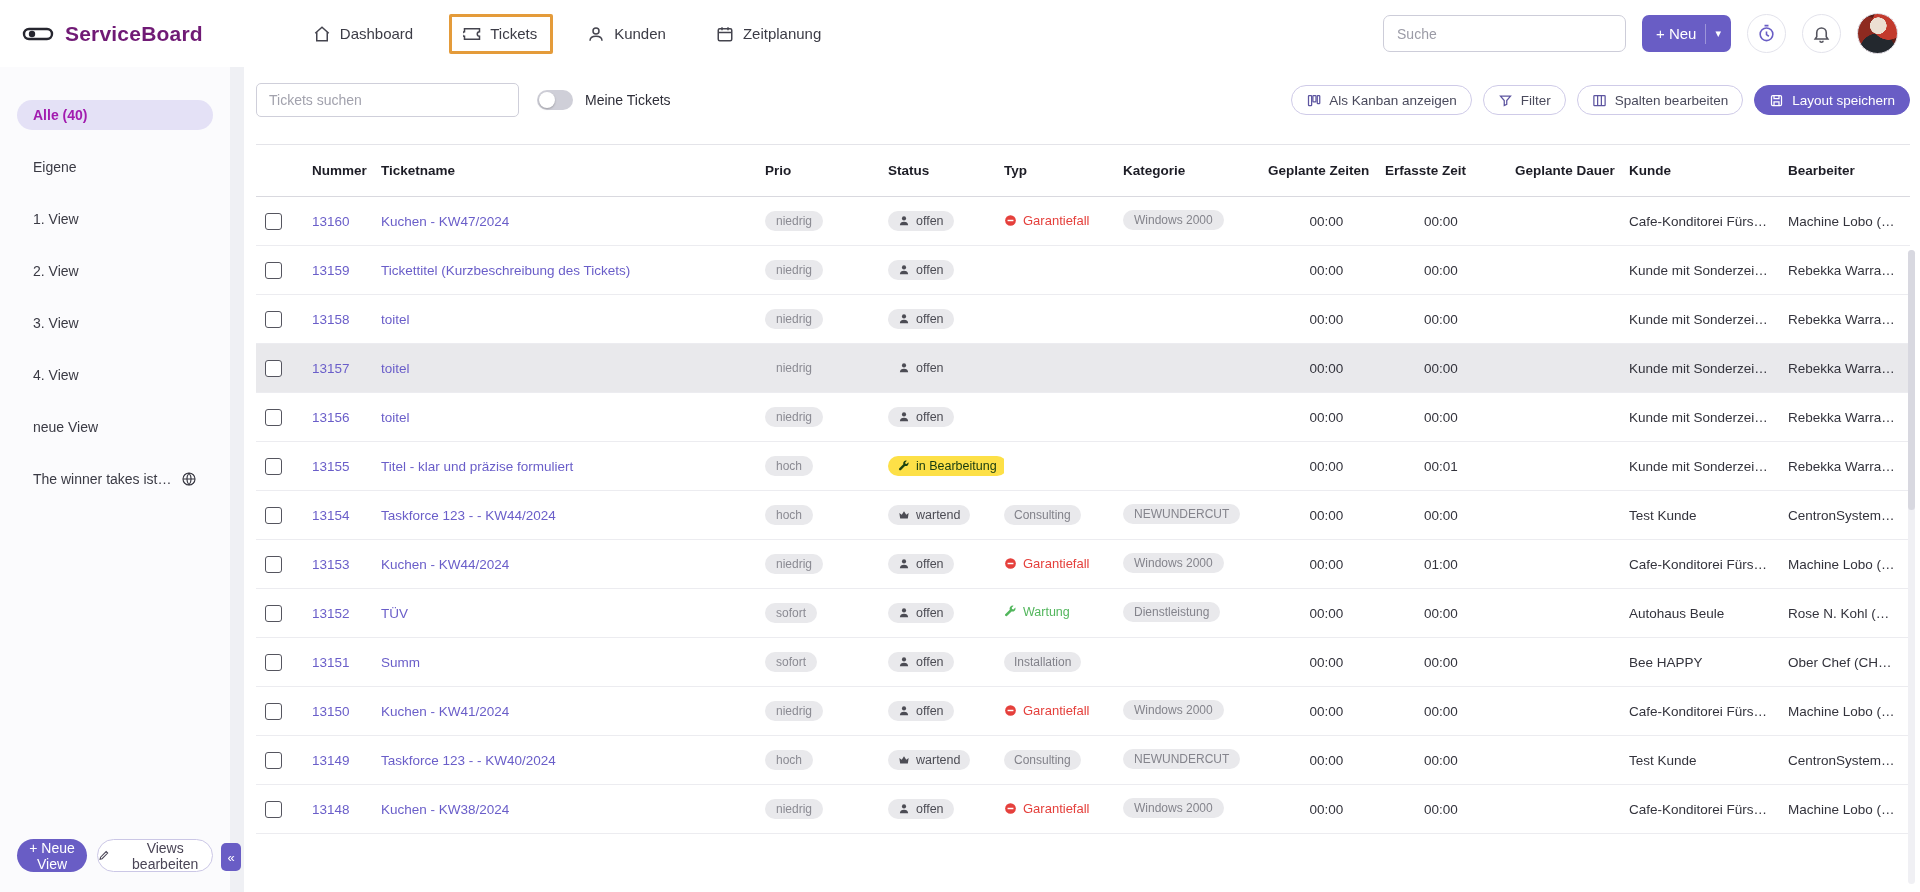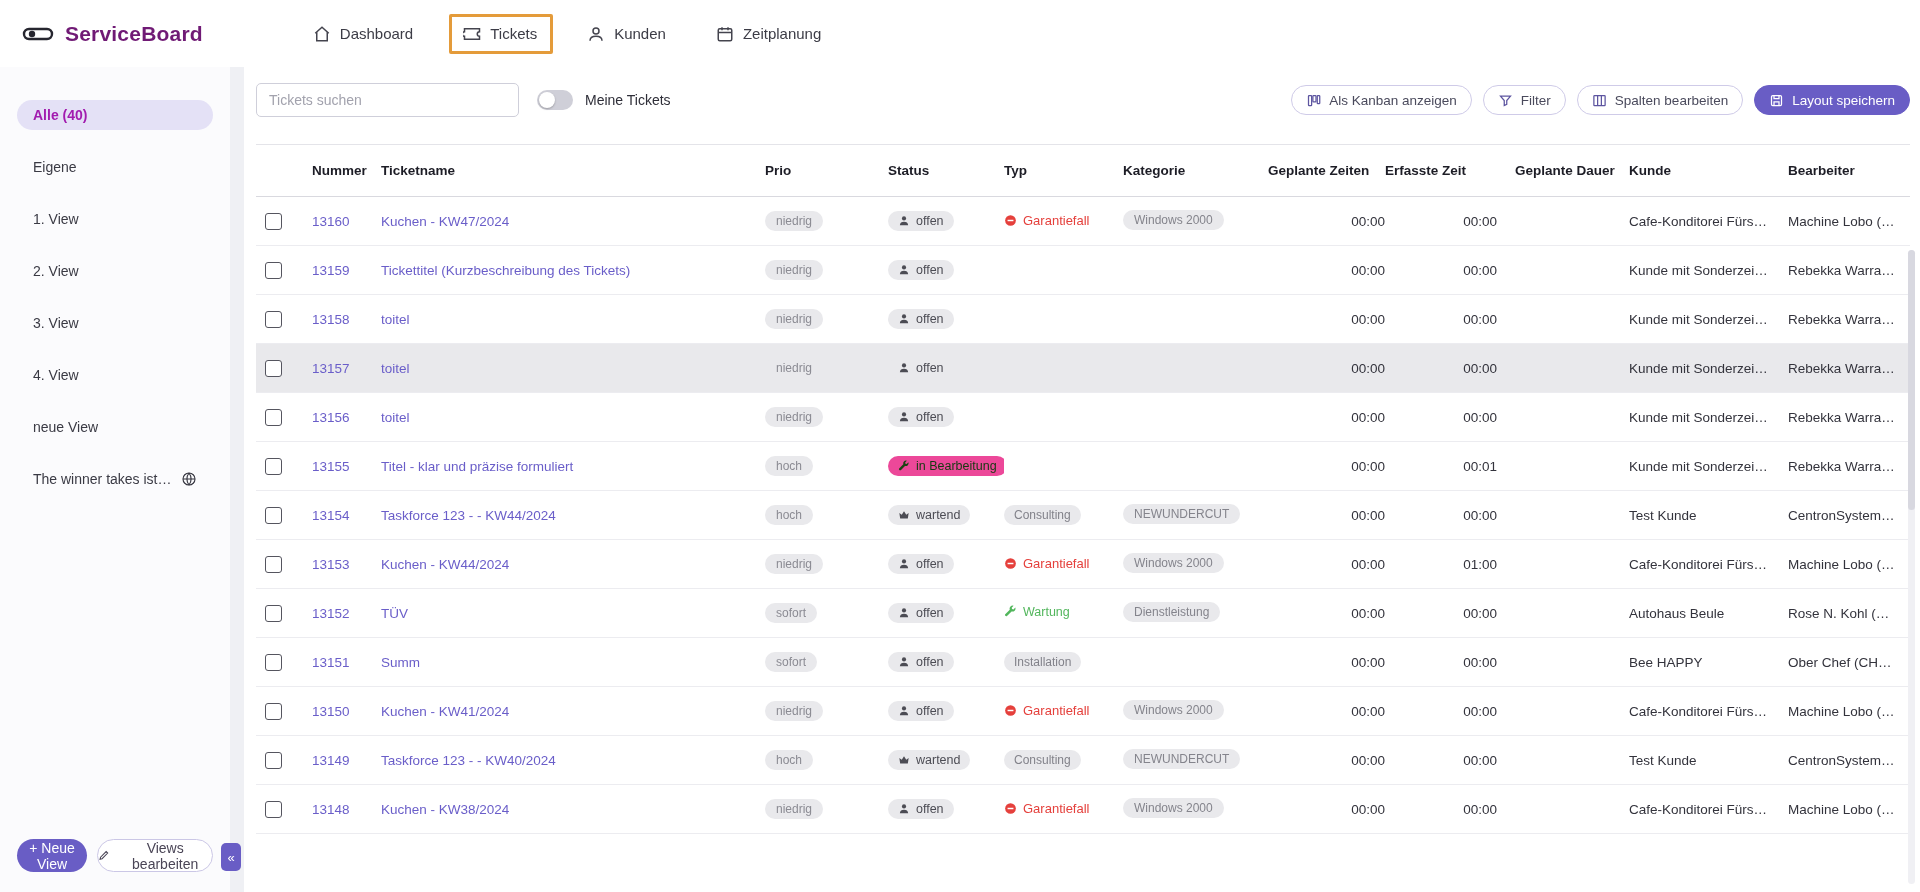--- a/index.html
+++ b/index.html
@@ -64,30 +64,30 @@
 
   
   .table{margin-top:27px}
   .grid{display:grid;grid-template-columns:56px 69px 384px 123px 116px 119px 145px 117px 112px 120px 163px minmax(0,1fr);align-items:center}
   .thead{height:53px;border-top:1px solid #e4e4e9;border-bottom:1px solid #d9d9df;font-weight:700;font-size:13.5px;color:#1d1d26}
   .th{cursor:pointer;white-space:nowrap;overflow:hidden;text-overflow:ellipsis}
   .th.pad12{padding-left:12px}.th.pad18{padding-left:18px}.th.pad8{padding-left:8px}
   .row{height:49px;border-bottom:1px solid #ececf0;font-size:13.5px}
   .row.hl{background:#e9e9ec}
   .cell{white-space:nowrap;overflow:hidden;text-overflow:ellipsis}
-  .c-center{text-align:right}
+  .c-center{text-align:center}
   .checkbox{width:17px;height:17px;border:1.6px solid #55555f;border-radius:3px;background:#fff;margin-left:9px;cursor:pointer}
   .link{color:#6a5ec9;cursor:pointer}
   .pill{display:inline-block;background:#e9e9ec;color:#8b8b93;font-size:12px;padding:3px 11px;border-radius:11px}
   .cat-pill{display:inline-block;background:#e9e9ec;color:#84848c;font-size:12px;padding:3px 11px;border-radius:11px;max-width:135px;overflow:hidden;text-overflow:ellipsis;white-space:nowrap}
   .status-badge{display:inline-flex;align-items:center;gap:6px;background:#e9e9ec;color:#4c4c54;font-size:12.5px;padding:3px 10px;border-radius:12px}
   .status-badge .si{display:none;width:12px;height:12px;color:#4c4c54}
   .row[data-status="offen"] .si-person{display:inline-block}
   .row[data-status="wartend"] .si-crown{display:inline-block}
-  .row[data-status="progress"] .status-badge{background:#ec4899;color:#153a10}
+  .row[data-status="progress"] .status-badge{background:#fde047;color:#153a10}
   .row[data-status="progress"] .si-wrench{display:inline-block;color:#1c4312}
   .typ-badge{display:inline-flex;align-items:center;gap:6px;font-size:13px;max-width:112px}
   .ti{display:none;width:13px;height:13px}
   .row[data-typ="danger"] .typ-badge{color:#e5403c}
   .row[data-typ="danger"] .ti-danger{display:inline-block}
   .row[data-typ="success"] .typ-badge{color:#52b65c;font-size:12.5px}
   .row[data-typ="success"] .ti-wrench2{display:inline-block;color:#52b65c}
   .row[data-typ="pill"] .typ-badge{background:#e9e9ec;color:#82828a;font-size:12px;padding:3px 10px;border-radius:11px}
   .typ-badge .tlabel{overflow:hidden;text-overflow:ellipsis;white-space:nowrap}
   .scrollbar{position:fixed;right:5px;top:250px;bottom:8px;width:7px;border-radius:4px;background:#f0f0f4;z-index:15}
@@ -139,20 +139,45 @@
       <span class="icn nicon">
         <svg viewBox="0 0 24 24" fill="none" stroke="currentColor" stroke-width="2">
             <rect x="3" y="5" width="18" height="16" rx="2"></rect>
             <path d="M3 10h18M8 3v4M16 3v4"></path>
           </svg>
       </span>
       <span>Zeitplanung</span>
     </div>
   </nav>
 
+  <div class="top-right">
+    <input class="top-search" placeholder="Suche" style="">
+    <button class="btn-neu">
+      <span>+ Neu</span>
+      <span class="divider"></span>
+      <span class="caret">▾</span>
+    </button>
+    <button class="round-btn">
+      <span class="icn ricon timer">
+        <svg viewBox="0 0 24 24" fill="none" stroke="currentColor" stroke-width="2">
+            <circle cx="12" cy="13" r="8"></circle>
+            <path d="M12 9.5v4l3 2M9.5 2h5"></path>
+          </svg>
+      </span>
+    </button>
+    <button class="round-btn">
+      <span class="icn ricon bell">
+        <svg viewBox="0 0 24 24" fill="none" stroke="currentColor" stroke-width="2">
+            <path d="M6 16v-5a6 6 0 0 1 12 0v5l2 3H4z"></path>
+            <path d="M10 21a2 2 0 0 0 4 0"></path>
+          </svg>
+      </span>
+    </button>
+    <div class="avatar"></div>
+  </div>
 </header>
 
 <aside class="sidebar">
   <div>
       <div class="side-item active">
     <span class="label">Alle (40)</span>
 
   </div>
       <div class="side-item">
     <span class="label">Eigene</span>

